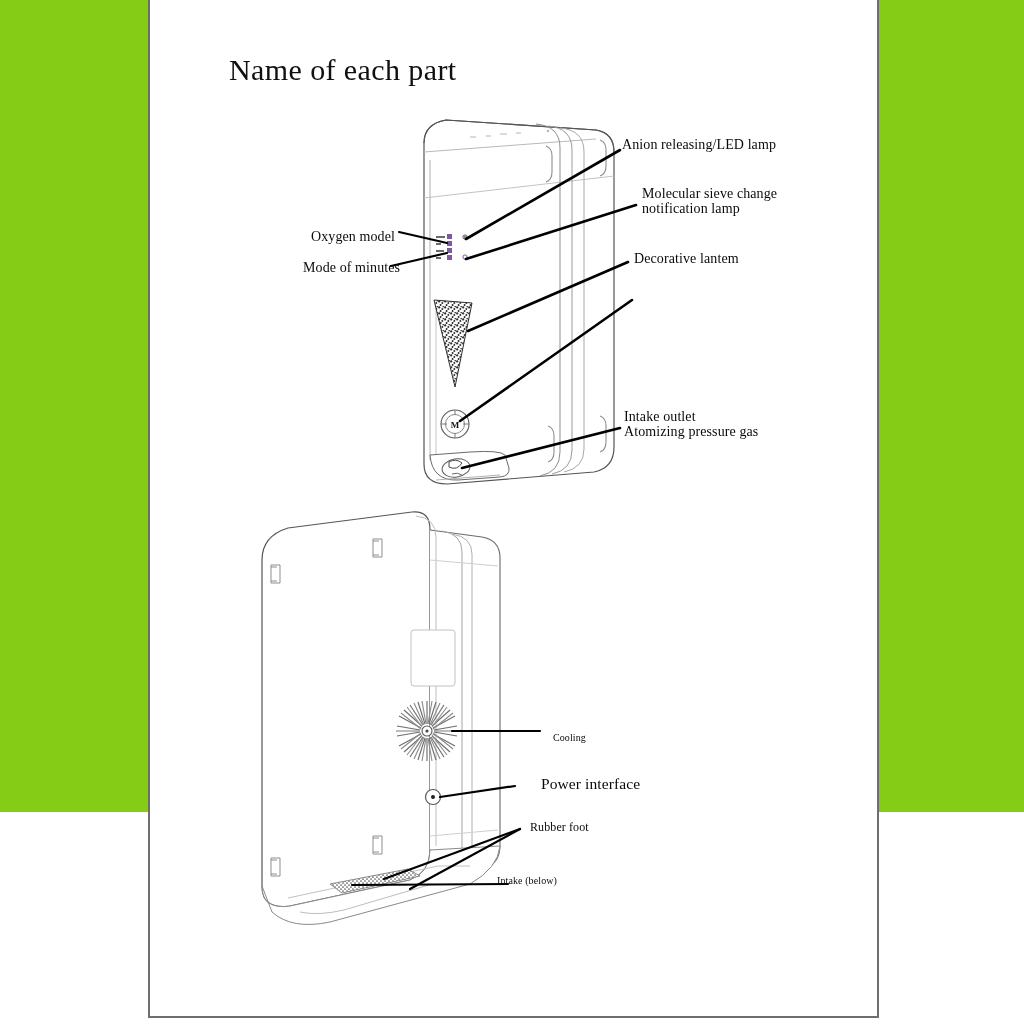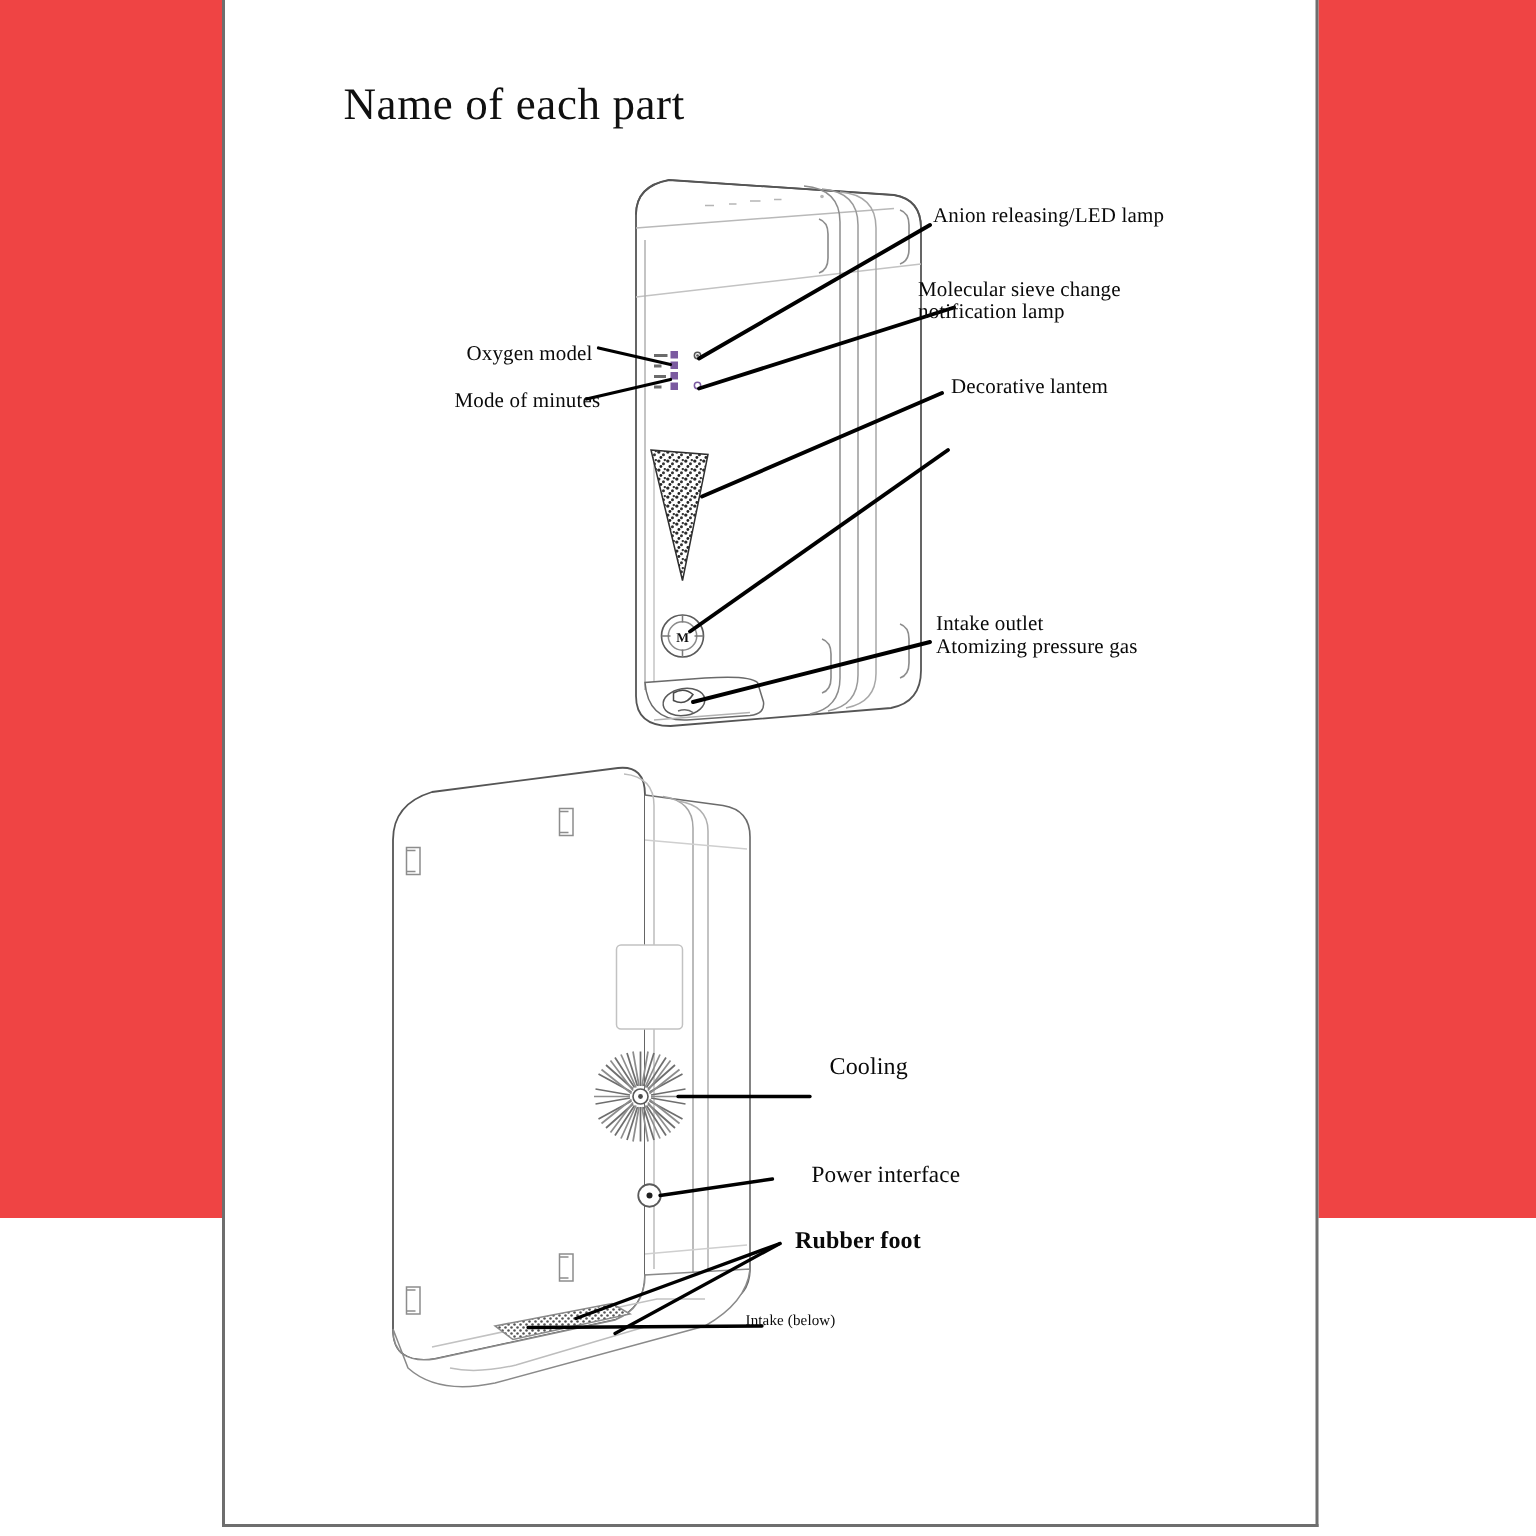--- a/index.html
+++ b/index.html
@@ -1,17 +1,17 @@
 <!DOCTYPE html>
 <html><head>
 <meta charset="utf-8">
 <style>
   html,body{margin:0;padding:0;background:#fff;}
   body{width:1024px;height:1024px;overflow:hidden;font-family:"Liberation Serif",serif;}
-  #stage{position:relative;width:1024px;height:812px;background:#ef4444;}
+  #stage{position:relative;width:1024px;height:812px;background:#84cc16;}
   #page{position:absolute;left:148px;top:0;width:727px;height:1016px;background:#ffffff;
         border-left:2px solid #6e6e6e;border-right:2px solid #6e6e6e;border-bottom:2px solid #6e6e6e;}
   #art{position:absolute;left:0;top:0;width:1024px;height:1024px;}
   .lbl{position:absolute;font-family:"Liberation Serif",serif;color:#0a0a0a;
        font-size:14px;line-height:15.4px;white-space:pre-line;letter-spacing:.1px;}
   #title{position:absolute;left:229px;top:53px;font-family:"Liberation Serif",serif;
          font-size:30px;color:#101010;letter-spacing:.4px;}
 </style>
 </head>
 <body>
@@ -203,25 +203,25 @@
       <path d="M391,266 L447,253" stroke-width="2.2"></path>
       <path d="M540,731 L452,731" stroke-width="2.2"></path>
       <path d="M515,786 L440,797" stroke-width="2.2"></path>
       <path d="M520,829 L384,879" stroke-width="2.2"></path>
       <path d="M520,829 L410,889" stroke-width="2.2"></path>
       <path d="M508,884 L352,885" stroke-width="2.2"></path>
     </g>
   </svg>
 
   <div class="lbl" style="left:622px;top:137px;">Anion releasing/LED lamp</div>
-  <div class="lbl" style="left:612px;top:186px;">Molecular sieve change
+  <div class="lbl" style="left:642px;top:186px;">Molecular sieve change
 notification lamp</div>
   <div class="lbl" style="left:634px;top:251px;text-align:right;">Decorative lantem</div>
   <div class="lbl" style="left:624px;top:409px;">Intake outlet
 Atomizing pressure gas</div>
   <div class="lbl" style="left:311px;top:229px;">Oxygen model</div>
   <div class="lbl" style="left:303px;top:260px;">Mode of minutes</div>
-  <div class="lbl" style="left:553px;top:704px;font-size:16px;">Cooling</div>
+  <div class="lbl" style="left:553px;top:730px;font-size:10px;">Cooling</div>
   <div class="lbl" style="left:525px;top:776px;font-size:15.5px;margin-left:16px;">Power interface</div>
-  <div class="lbl" style="left:530px;top:820px;font-size:16px;font-weight:bold;">Rubber foot</div>
+  <div class="lbl" style="left:530px;top:820px;font-size:12px;">Rubber foot</div>
   <div class="lbl" style="left:497px;top:873px;font-size:10px;">Intake (below)</div>
 
 </div>
 
 </body></html>

